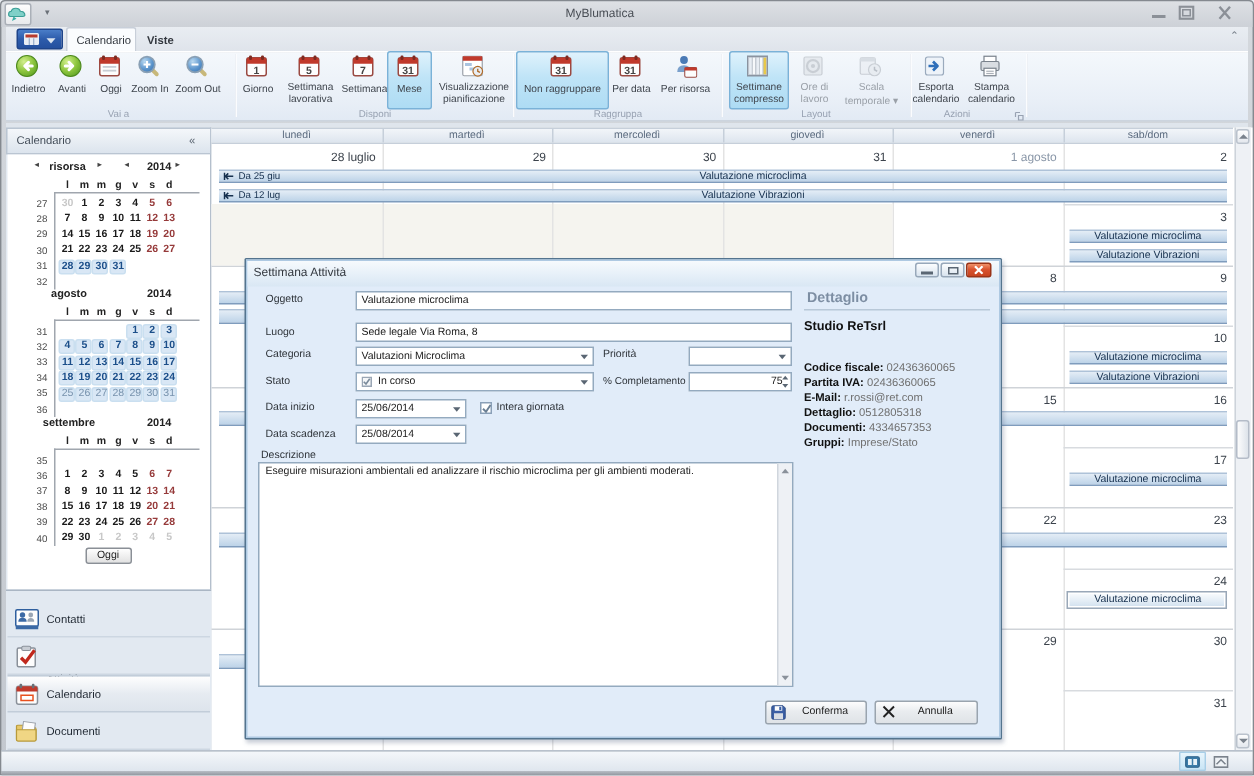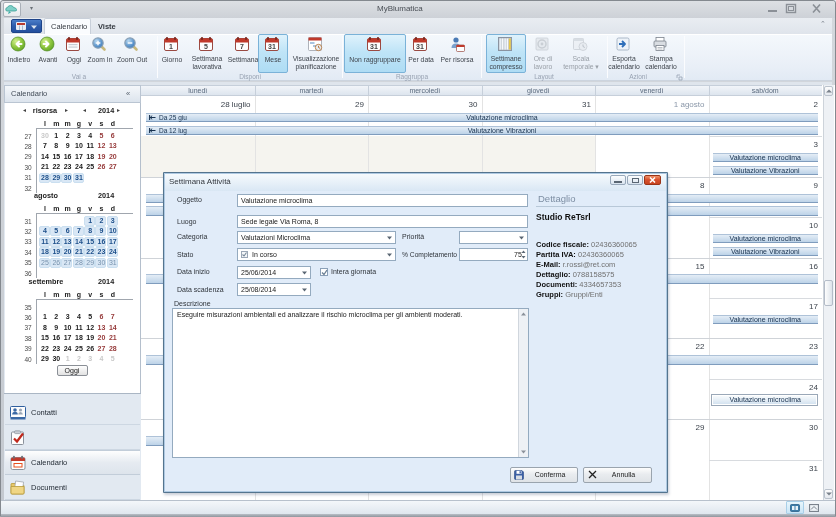--- a/index.html
+++ b/index.html
@@ -617,29 +617,29 @@
 <div class="abs" style="left:174px;top:299.5px;font-size:7px;color:#2e3339;font-weight:normal;white-space:nowrap;">Descrizione</div>
 <div class="abs" style="left:172px;top:308px;width:357px;height:150px;background:#fff;border:1px solid #94aabf;"></div>
 <div class="abs" style="left:177px;top:311px;font-size:7px;color:#1a1a1a;font-weight:normal;white-space:nowrap;">Eseguire misurazioni ambientali ed analizzare il rischio microclima per gli ambienti moderati.</div>
 <div class="abs" style="left:518px;top:309px;width:10px;height:148px;background:#eef1f5;border-left:1px solid #d0d6dd;"></div>
 <svg class="abs" style="left:521px;top:312px" width="5" height="4" viewBox="0 0 5 4">
     <path d="M0 3.5 L2.5 0.5 L5 3.5" fill="#8a919a"></path>
   </svg>
 <svg class="abs" style="left:521px;top:450px" width="5" height="4" viewBox="0 0 5 4">
     <path d="M0 0.5 L2.5 3.5 L5 0.5" fill="#8a919a"></path>
   </svg>
-<div class="abs" style="left:538px;top:193px;font-size:9.5px;color:#7d8ea3;font-weight:normal;white-space:nowrap;">Dettaglio</div>
+<div class="abs" style="left:538px;top:193px;font-size:9.5px;color:#7d8ea3;font-weight:bold;white-space:nowrap;">Dettaglio</div>
 <div class="abs" style="left:536px;top:206px;width:124px;height:1px;background:#b8c8d8;"></div>
 <div class="abs" style="left:536px;top:212px;font-size:8.5px;color:#111;font-weight:bold;white-space:nowrap;">Studio ReTsrl</div>
 <div class="abs" style="left:536px;top:239.5px;font-size:7.5px;white-space:nowrap;"><b style="color:#111">Codice fiscale:</b> <span style="color:#707070">02436360065</span></div>
 <div class="abs" style="left:536px;top:249.5px;font-size:7.5px;white-space:nowrap;text-align:right;"><b style="color:#111">Partita IVA:</b> <span style="color:#707070">02436360065</span></div>
 <div class="abs" style="left:536px;top:259.5px;font-size:7.5px;white-space:nowrap;"><b style="color:#111">E-Mail:</b> <span style="color:#707070">r.rossi@ret.com</span></div>
-<div class="abs" style="left:536px;top:269.5px;font-size:7.5px;white-space:nowrap;"><b style="color:#111">Dettaglio:</b> <span style="color:#707070">0788158575</span></div>
+<div class="abs" style="left:536px;top:269.5px;font-size:7.5px;white-space:nowrap;"><b style="color:#111">Dettaglio:</b> <span style="color:#707070">0512805318</span></div>
 <div class="abs" style="left:536px;top:279.5px;font-size:7.5px;white-space:nowrap;"><b style="color:#111">Documenti:</b> <span style="color:#707070">4334657353</span></div>
-<div class="abs" style="left:536px;top:289.5px;font-size:7.5px;white-space:nowrap;"><b style="color:#111">Gruppi:</b> <span style="color:#707070">Gruppi/Enti</span></div>
+<div class="abs" style="left:536px;top:289.5px;font-size:7.5px;white-space:nowrap;"><b style="color:#111">Gruppi:</b> <span style="color:#707070">Imprese/Stato</span></div>
 <div class="abs" style="left:510px;top:467px;width:68px;height:16px;background:linear-gradient(#fdfdfd,#e9ecef 45%,#dfe3e7);border:1px solid #9aa4ae;border-radius:2px;"></div>
 <div class="abs" style="left:550.0px;top:471px;font-size:7px;color:#222;font-weight:normal;white-space:nowrap;transform:translateX(-50%);">Conferma</div>
 <svg class="abs" style="left:514px;top:470px" width="10" height="10" viewBox="0 0 10 10">
     <path d="M0.5 1.5 Q0.5 0.5 1.5 0.5 L8 0.5 L9.5 2 L9.5 8.5 Q9.5 9.5 8.5 9.5 L1.5 9.5 Q0.5 9.5 0.5 8.5 Z" fill="#3b5fa5" stroke="#2a4a85" stroke-width="0.6"></path>
     <rect x="2.5" y="0.8" width="5" height="3" fill="#fff"></rect>
     <rect x="5.5" y="1.2" width="1.4" height="2.2" fill="#3b5fa5"></rect>
     <rect x="2" y="5.5" width="6" height="4" fill="#d8dde4"></rect>
   </svg>
 <div class="abs" style="left:583px;top:467px;width:69px;height:16px;background:linear-gradient(#fdfdfd,#e9ecef 45%,#dfe3e7);border:1px solid #9aa4ae;border-radius:2px;"></div>
 <div class="abs" style="left:623.5px;top:471px;font-size:7px;color:#222;font-weight:normal;white-space:nowrap;transform:translateX(-50%);">Annulla</div>

